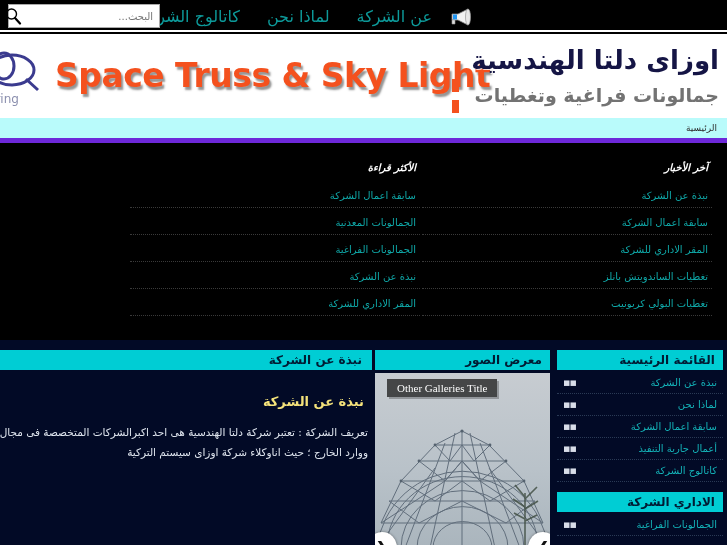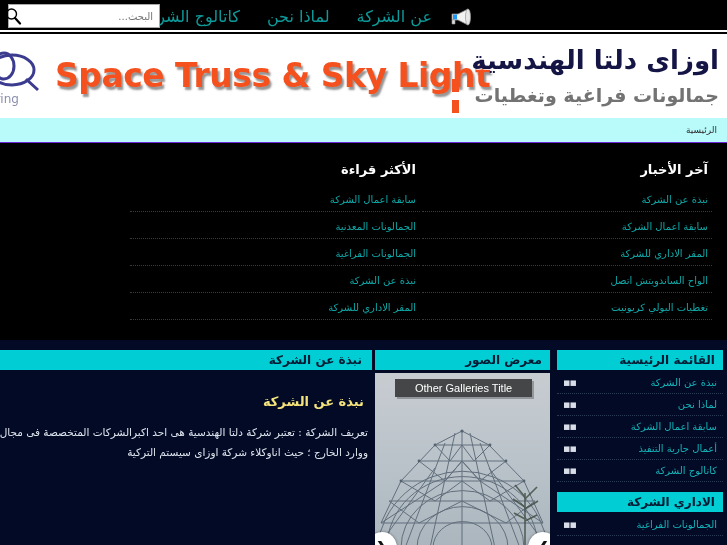--- a/index.html
+++ b/index.html
@@ -108,21 +108,21 @@
     font-size: 19px; font-weight: bold;
     color: #737373;
     direction: rtl;
     white-space: nowrap;
   }
 
   
   #breadcrumb-bar {
     position: absolute; left: 0; top: 118px; width: 727px; height: 25px;
     background: #b9fbfb;
-    border-bottom: 1px solid #6d28d9;
+    border-bottom: 5px solid #6d28d9;
     display: flex; align-items: center; justify-content: flex-start;
     direction: rtl;
   }
   #breadcrumb {
     font-size: 9px; color: #303030;
     padding-right: 10px;
     direction: rtl;
   }
 
   
@@ -131,23 +131,24 @@
     background: #000000;
   }
   .news-col {
     position: absolute; top: 18px;
     direction: rtl;
   }
   #col-latest-news { right: 15px; width: 290px; }
   #col-most-read   { right: 307px; width: 290px; }
 
   .news-title {
-    font-size: 13px; font-weight: bold; color: #ffffff;
+    font-size: 10px; font-weight: bold; color: #ffffff;
     padding: 0 4px 8px 0;
     direction: rtl;
+    font-style: italic;
   }
   .news-list { list-style: none; }
   .news-list li {
     border-bottom: 1px dotted #3a3a3a;
     padding: 3px 4px 4px 0;
     text-align: right;
   }
   .news-list a {
     font-size: 10px; color: #0fa8a8; text-decoration: none;
     direction: rtl; display: inline-block;
@@ -194,27 +195,27 @@
   
   #gallery {
     position: absolute; left: 375px; top: 10px; width: 175px;
   }
   #gallery-frame {
     position: relative; width: 175px; height: 175px;
     margin-top: 3px; overflow: hidden; background: #c5ccd2;
   }
   #gallery-image { position: absolute; inset: 0; }
   #gallery-caption {
-    position: absolute; left: 20px; top: 6px;
+    position: absolute; left: 12px; top: 6px;
     background: rgba(40,40,40,0.82);
     color: #ffffff;
     font-size: 11px;
-    padding: 3px 20px;
+    padding: 3px 10px;
     direction: ltr;
-    font-family: Liberation Sans, sans-serif;
+    font-family: Liberation Serif, serif;
     box-shadow: 2px 2px 0 rgba(0,0,0,0.25);
     white-space: nowrap;
   }
   .gal-arrow {
     position: absolute; bottom: -14px;
     width: 30px; height: 30px; border-radius: 50%;
     background: #ffffff;
     display: flex; align-items: center; justify-content: center;
     font-size: 16px; color: #111;
     box-shadow: 0 0 3px rgba(0,0,0,0.4);
@@ -298,21 +299,21 @@
 </div>
 
 <div id="news-band">
 
   <div class="news-col" id="col-latest-news">
     <div class="news-title">آخر الأخبار</div>
     <ul class="news-list">
       <li><a href="#">نبذة عن الشركة</a></li>
       <li><a href="#">سابقة اعمال الشركة</a></li>
       <li><a href="#">المقر الاداري للشركة</a></li>
-      <li><a href="#">الواح الساندويتش اتصل</a></li>
+      <li><a href="#">تغطيات الساندويتش بانلز</a></li>
       <li><a href="#">تغطيات البولي كربونيت</a></li>
     </ul>
   </div>
 
   <div class="news-col" id="col-most-read">
     <div class="news-title">الأكثر قراءة</div>
     <ul class="news-list">
       <li><a href="#">سابقة اعمال الشركة</a></li>
       <li><a href="#">الجمالونات المعدنية</a></li>
       <li><a href="#">الجمالونات الفراغية</a></li>

